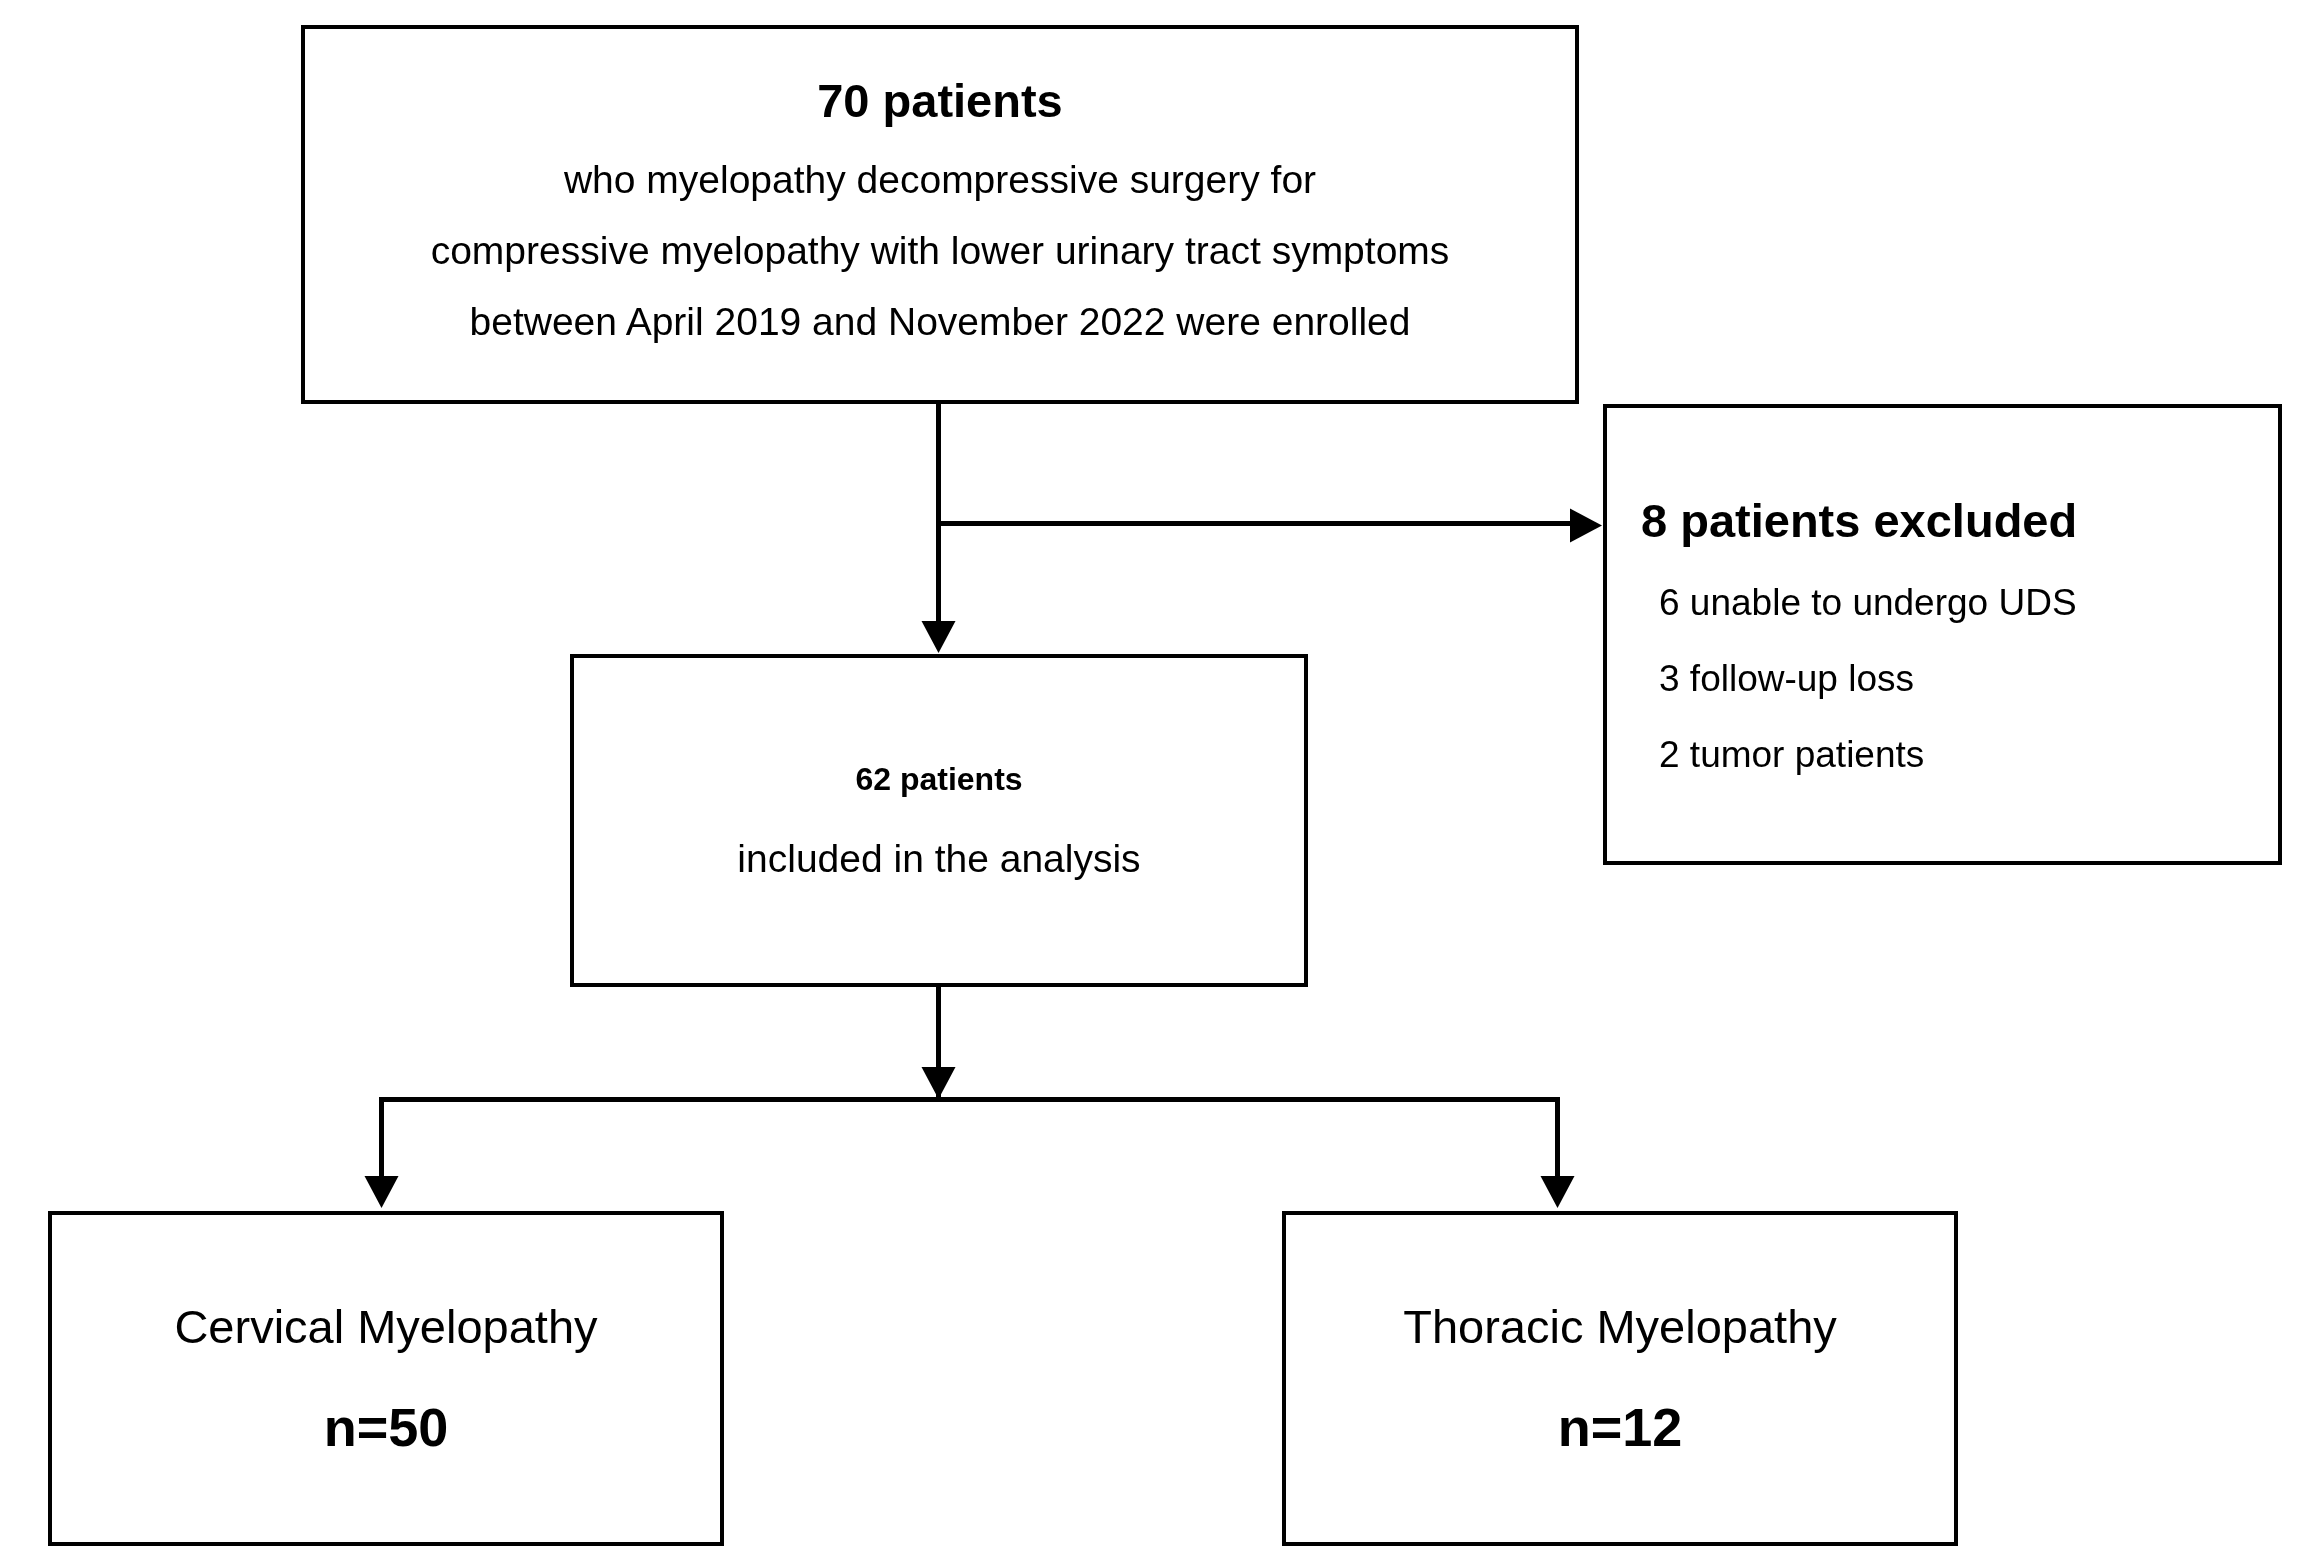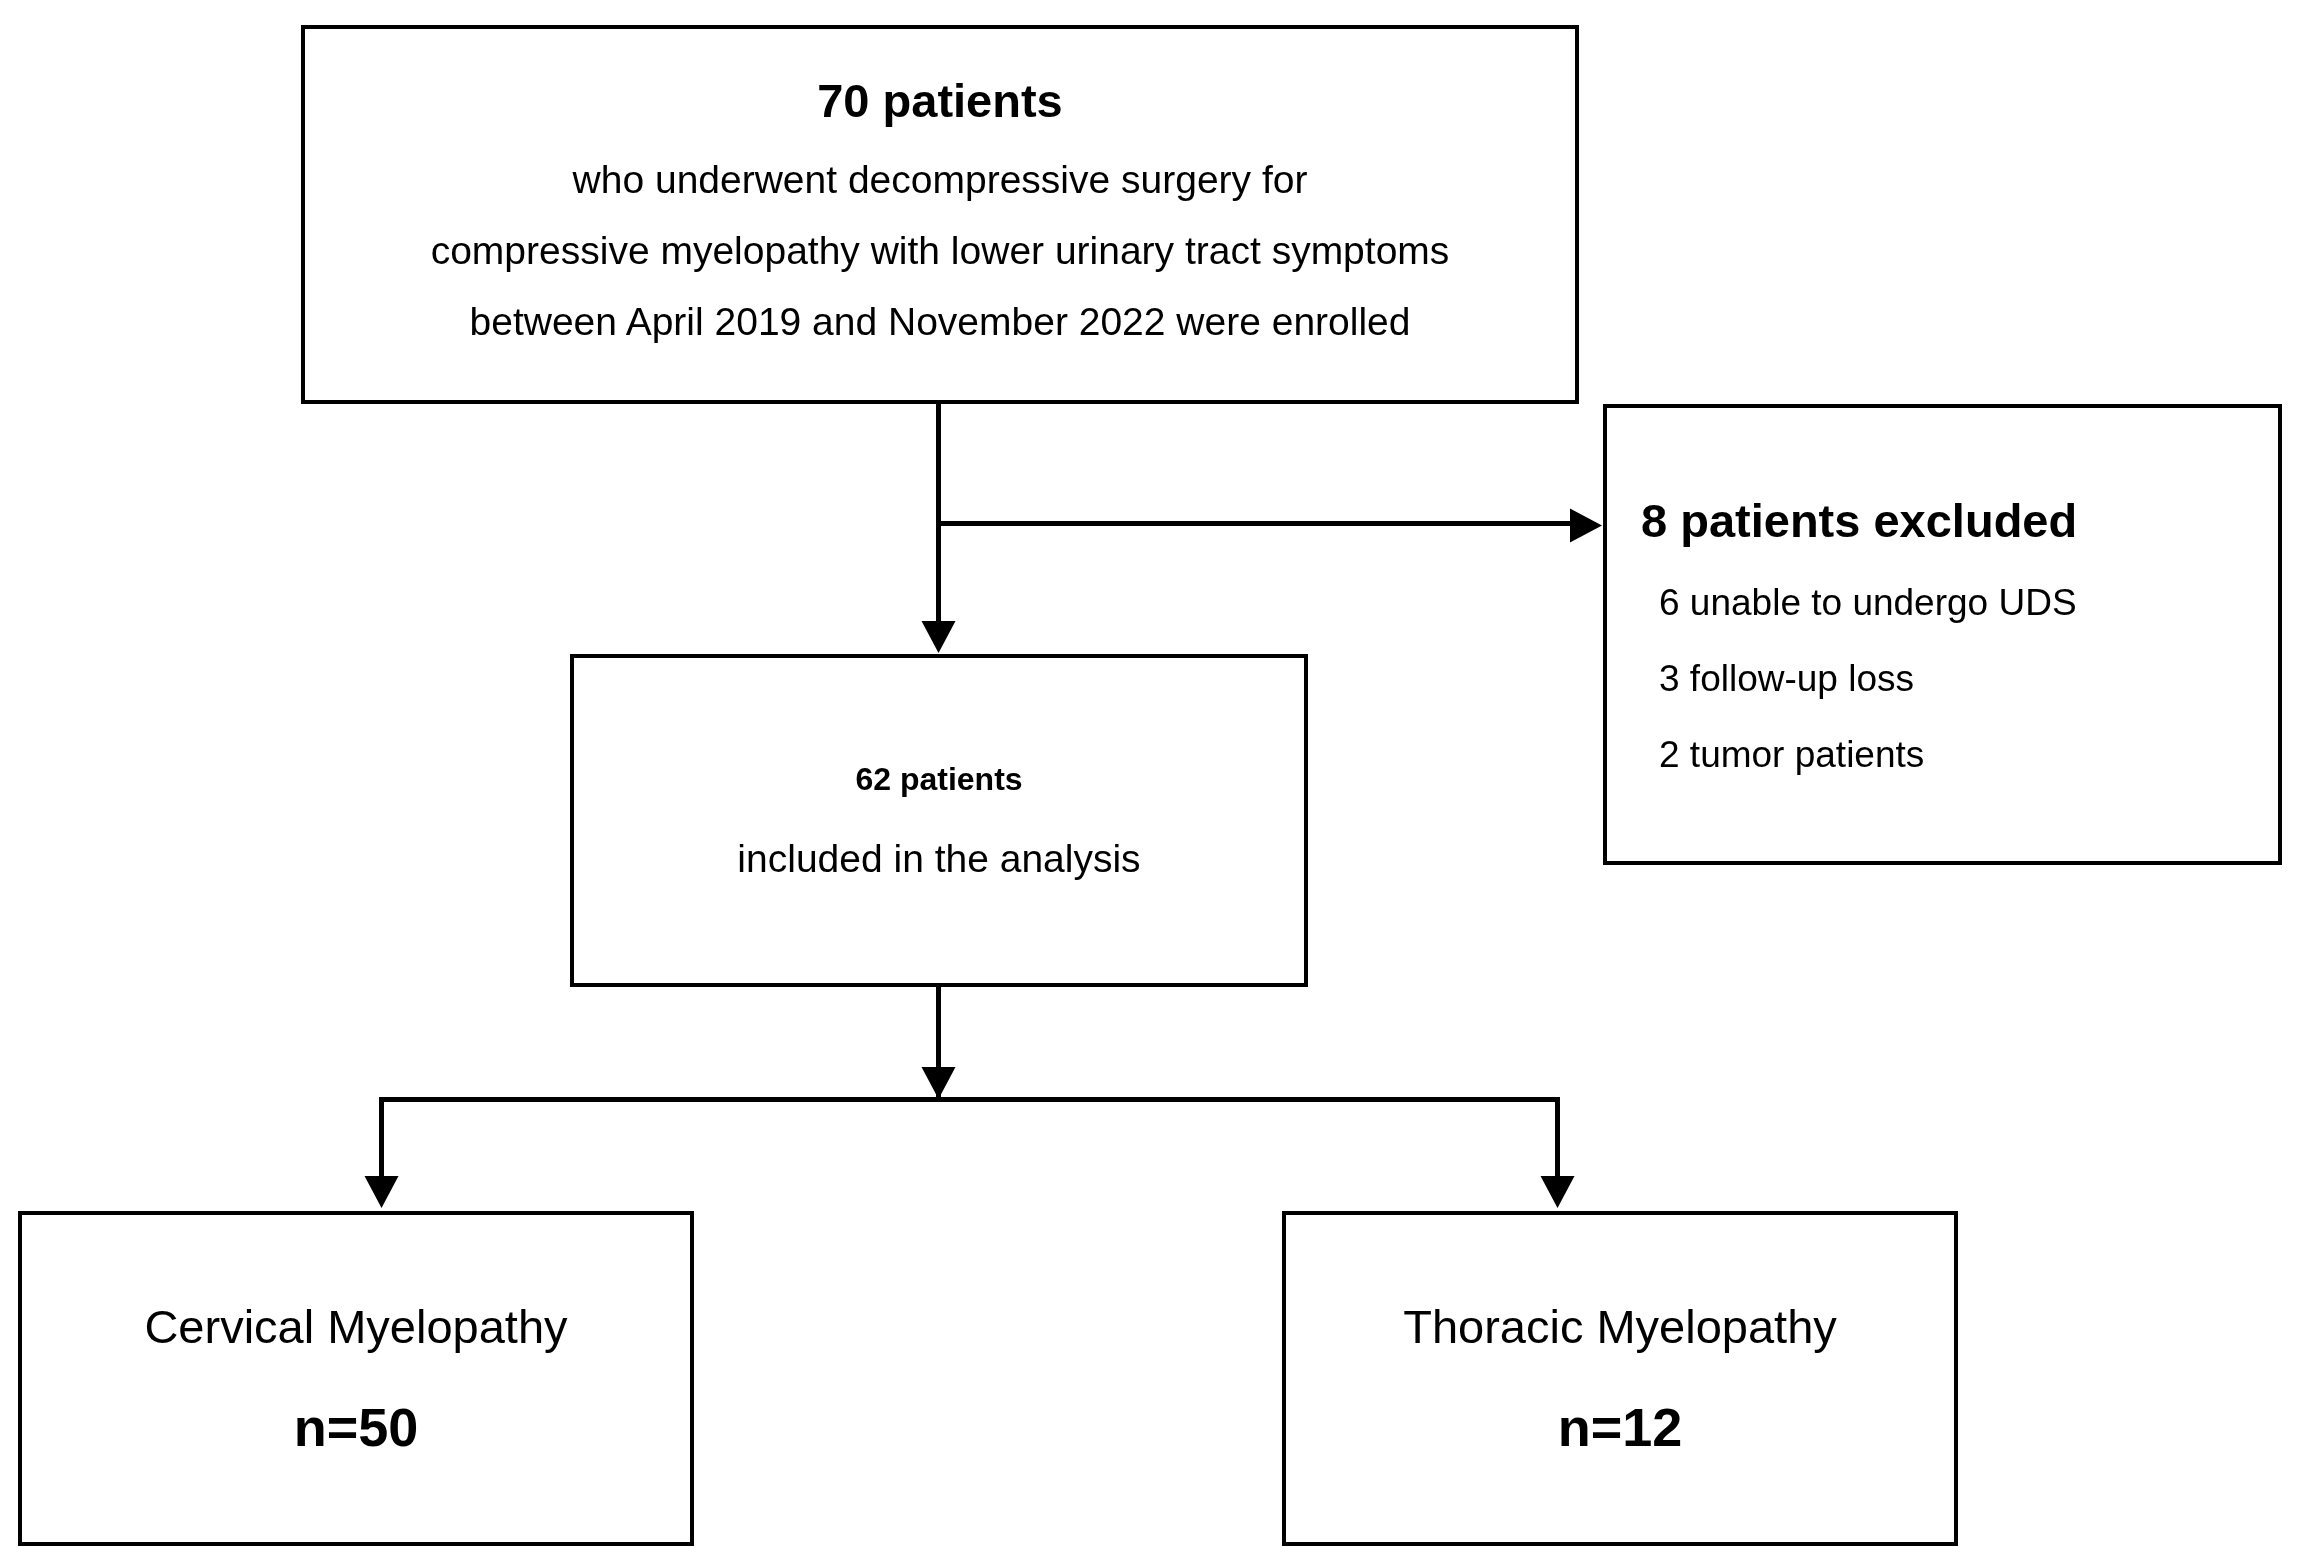--- a/index.html
+++ b/index.html
@@ -89,21 +89,21 @@
     line-height: 1;
     margin-bottom: 44px;
   }
   #node-included .bd {
     font-size: 39px;
     line-height: 1;
   }
 
   
   #node-cervical {
-    left: 18px;
+    left: 48px;
     top: 1211px;
     width: 676px;
     height: 335px;
   }
   #node-thoracic {
     left: 1282px;
     top: 1211px;
     width: 676px;
     height: 335px;
   }
@@ -170,21 +170,21 @@
   #drop-right      { left: 1555px; top: 1097px; height: 89px; }
   #drop-right-head { left: 1555px; top: 1176px; transform: translateX(-14.5px); }
 </style>
 </head>
 <body>
 
 <div id="flowchart">
 
   <div class="node" id="node-enrolled">
     <div class="hd line-bold">70 patients</div>
-    <div class="bd line-reg">who underwent decompressive surgery for</div>
+    <div class="bd line-reg">who myelopathy decompressive surgery for</div>
     <div class="bd line-reg">compressive myelopathy with lower urinary tract symptoms</div>
     <div class="bd line-reg">between April 2019 and November 2022 were enrolled</div>
   </div>
 
   <div class="node left-align" id="node-excluded">
     <div class="hd line-bold">8 patients excluded</div>
     <div class="bd line-reg">6 unable to undergo UDS</div>
     <div class="bd line-reg">3 follow-up loss</div>
     <div class="bd line-reg">2 tumor patients</div>
   </div>

